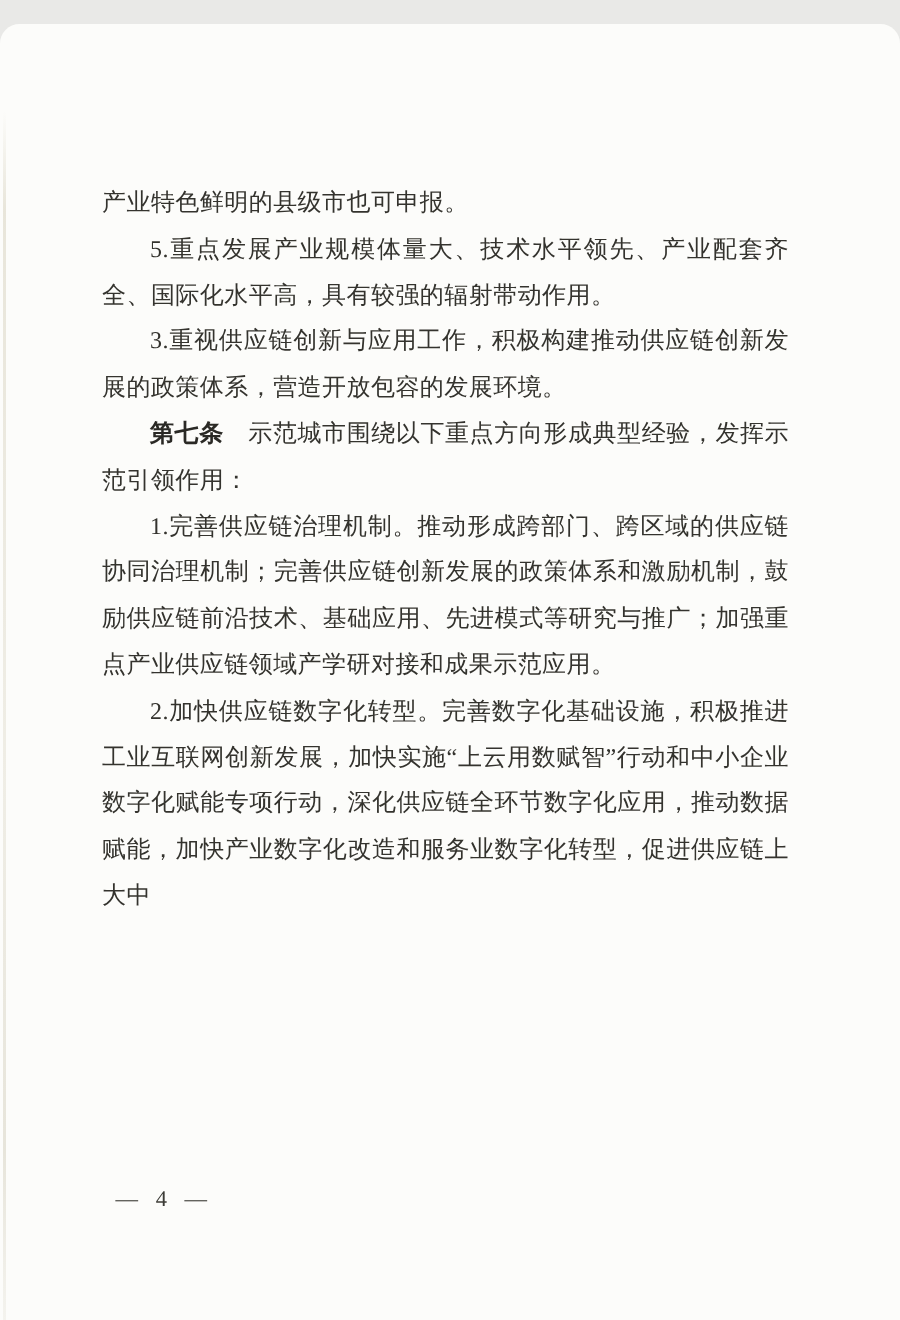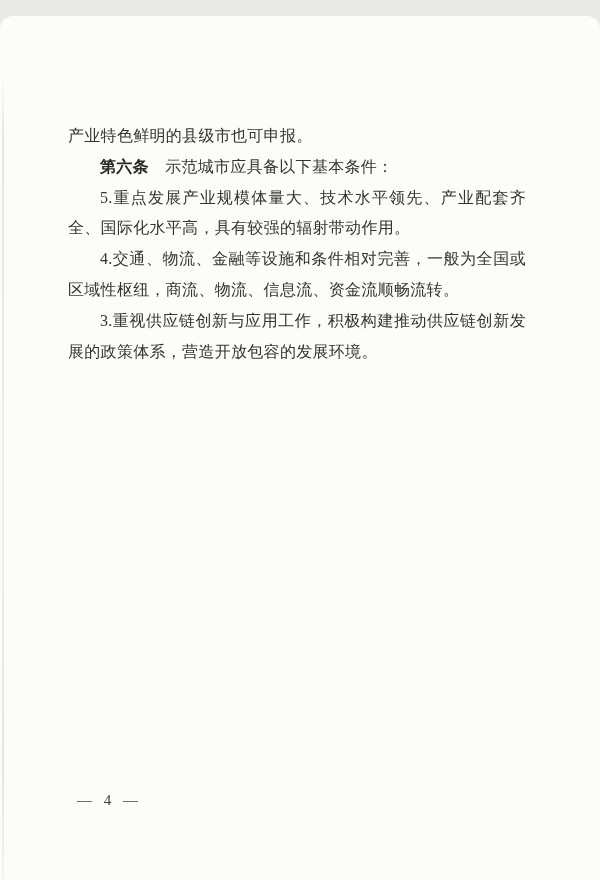--- a/index.html
+++ b/index.html
@@ -102,24 +102,25 @@
     border-radius: 2px;
     background: rgba(70,68,58,0.9);
   }
 </style>
 </head>
 <body>
 
 <div class="page">
   <div class="body-text">
       <p class="para no-indent">产业特色鲜明的县级市也可申报。</p>
-      <p class="para"><span class="head">第六条</span>　示范城市应具备以下基本条件：</p>
       <p class="para">5.重点发展产业规模体量大、技术水平领先、产业配套齐全、国际化水平高，具有较强的辐射带动作用。</p>
-      <p class="para">4.交通、物流、金融等设施和条件相对完善，一般为全国或区域性枢纽，商流、物流、信息流、资金流顺畅流转。</p>
       <p class="para">3.重视供应链创新与应用工作，积极构建推动供应链创新发展的政策体系，营造开放包容的发展环境。</p>
+      <p class="para"><span class="head">第七条</span>　示范城市围绕以下重点方向形成典型经验，发挥示范引领作用：</p>
+      <p class="para">1.完善供应链治理机制。推动形成跨部门、跨区域的供应链协同治理机制；完善供应链创新发展的政策体系和激励机制，鼓励供应链前沿技术、基础应用、先进模式等研究与推广；加强重点产业供应链领域产学研对接和成果示范应用。</p>
+      <p class="para">2.加快供应链数字化转型。完善数字化基础设施，积极推进工业互联网创新发展，加快实施“上云用数赋智”行动和中小企业数字化赋能专项行动，深化供应链全环节数字化应用，推动数据赋能，加快产业数字化改造和服务业数字化转型，促进供应链上大中</p>
     </div>
   <div class="footer">— 4 —</div>
   <div class="left-edge"></div>
   <div class="bottom-edge">
     <div class="tan"></div>
     <div class="dark"></div>
     <div class="dark-end"></div>
   </div>
 </div>
 

